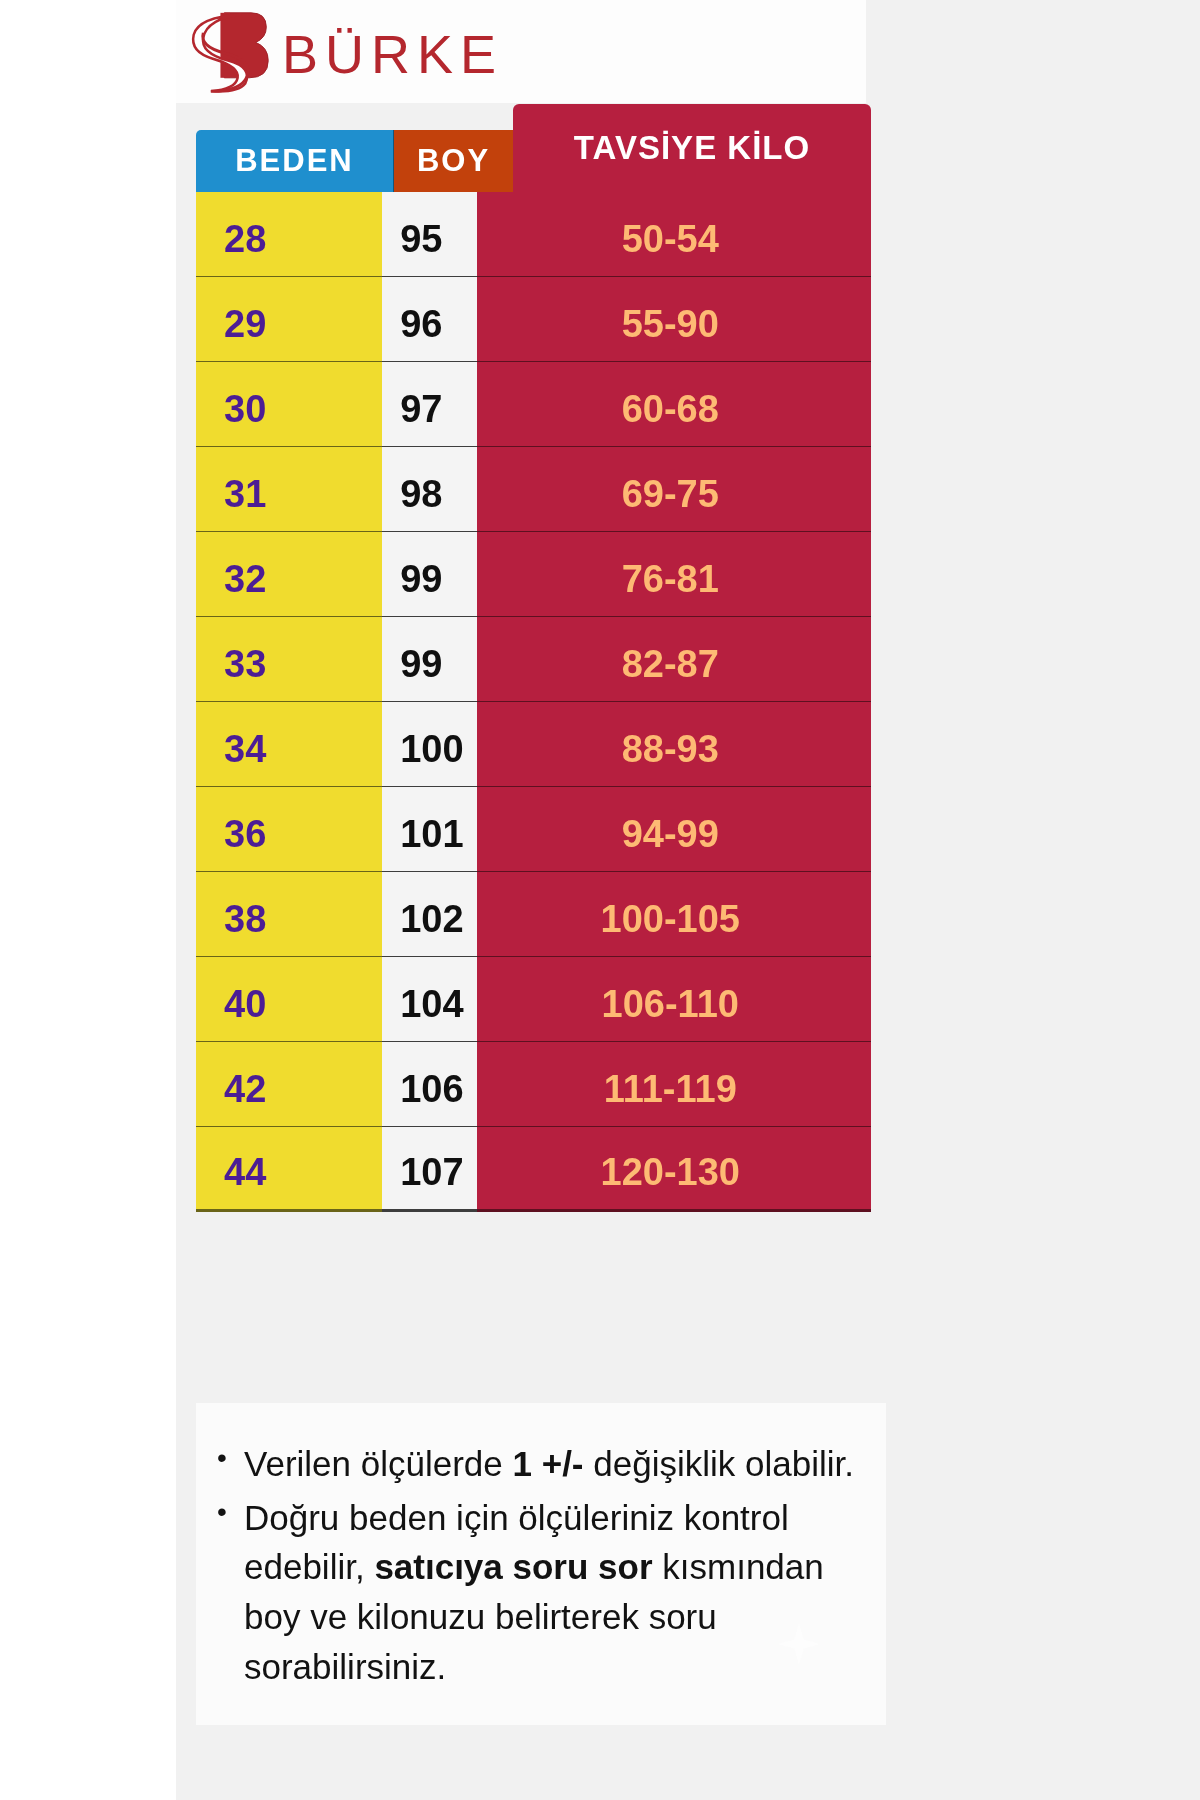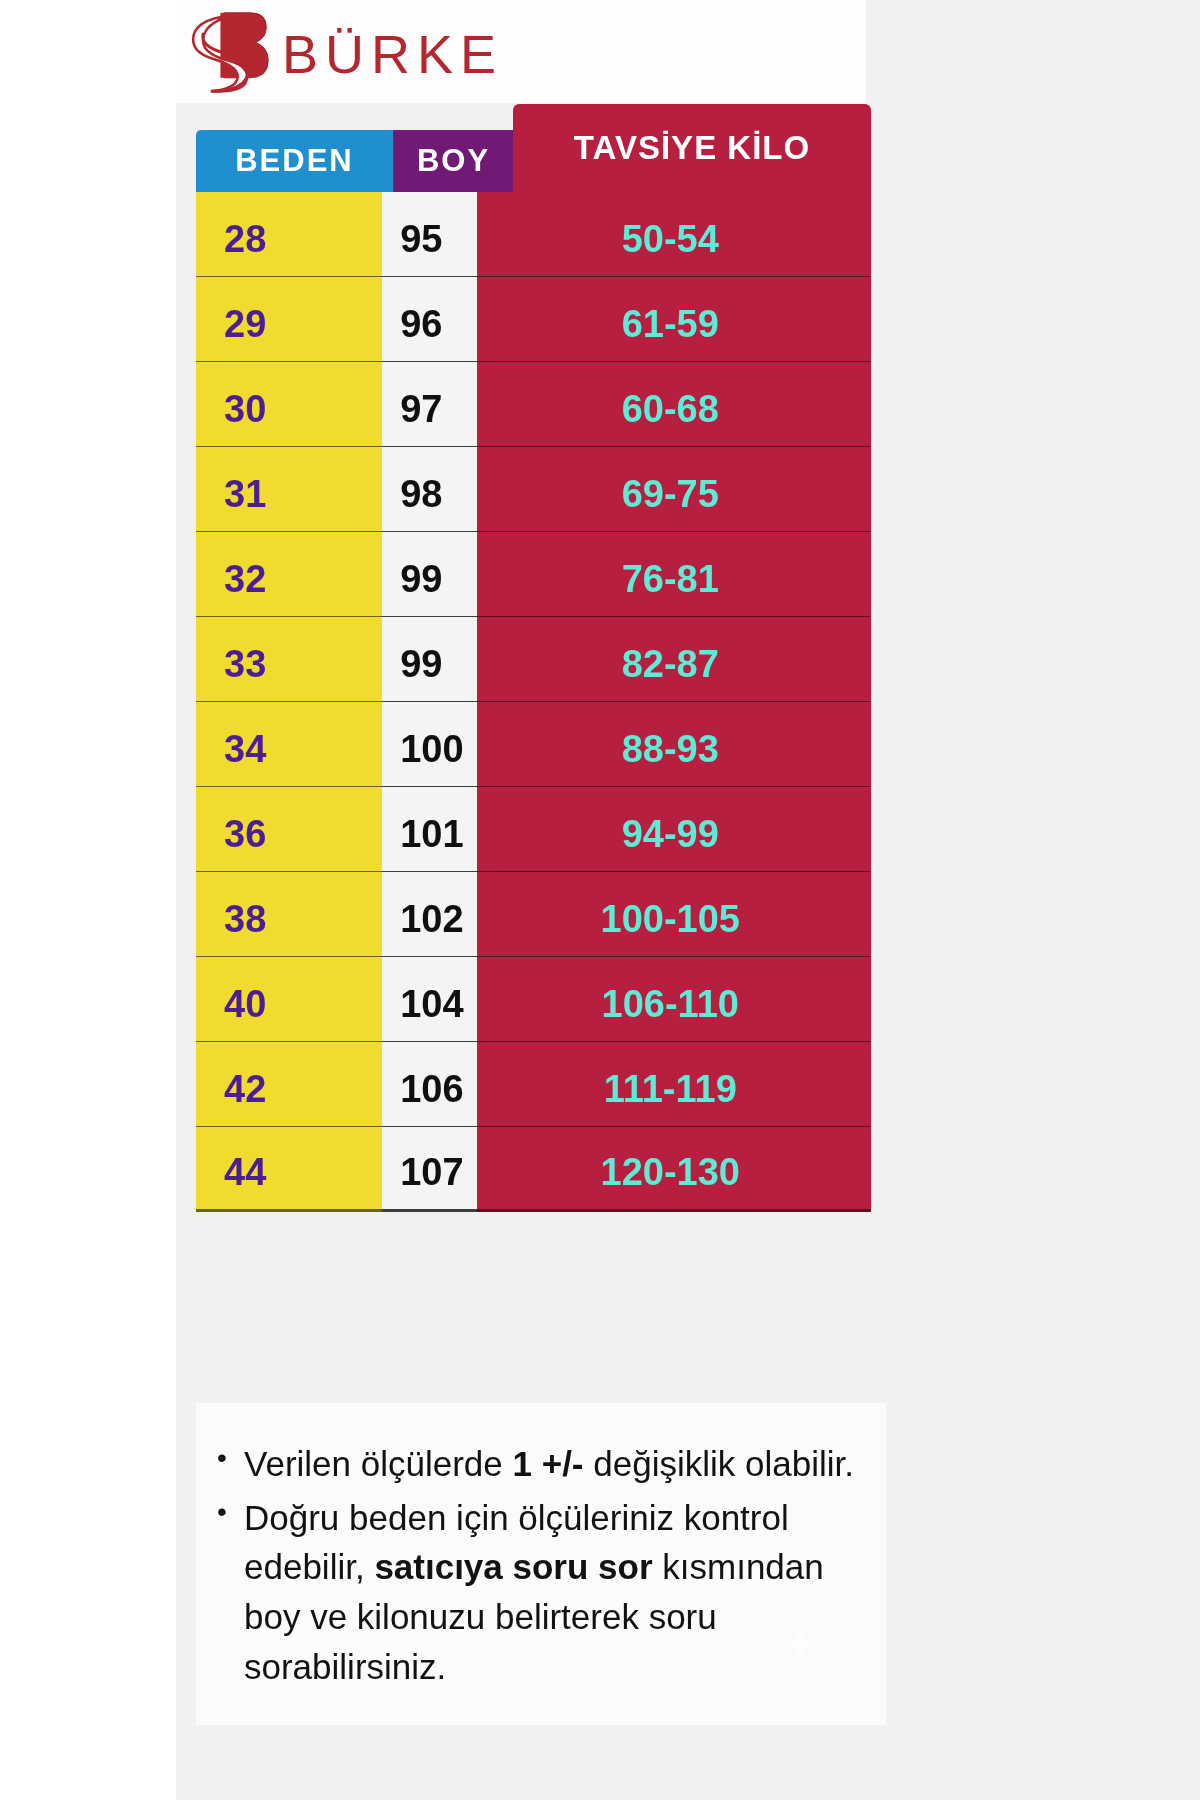--- a/index.html
+++ b/index.html
@@ -85,21 +85,21 @@
     background: #1f8fce;
     border-top-left-radius: 5px;
     border-right: 1.5px solid #14557c;
     font-size: 31px;
     letter-spacing: 2px;
   }
   .th-boy {
     left: 198px;
     width: 119px;
     height: 62px;
-    background: #701a75;
+    background: #c2410c;
     font-size: 31px;
     letter-spacing: 2px;
   }
   .th-kilo {
     left: 317px;
     width: 358px;
     height: 88px;
     background: #b61f3f;
     border-radius: 6px 6px 0 0;
     font-size: 33px;
@@ -132,21 +132,21 @@
     background: #f4f4f4;
     color: #101010;
     font-size: 38px;
     padding: 0 0 18px 18px;
     justify-content: flex-start;
     border-bottom-color: #3d3d3d;
   }
   .c-kilo {
     width: 432px;
     background: #b61f3f;
-    color: #5eead4;
+    color: #fdba74;
     font-size: 38px;
     padding: 0 8px 18px 0;
     justify-content: center;
     border-bottom-color: #5e1020;
   }
   .trow:last-child .c-beden,
   .trow:last-child .c-boy,
   .trow:last-child .c-kilo {
     border-bottom-width: 3px;
   }
@@ -230,21 +230,21 @@
 
     <div id="tbody">
         <div class="trow">
           <div class="cell c-beden">28</div>
           <div class="cell c-boy">95</div>
           <div class="cell c-kilo">50-54</div>
         </div>
         <div class="trow">
           <div class="cell c-beden">29</div>
           <div class="cell c-boy">96</div>
-          <div class="cell c-kilo">61-59</div>
+          <div class="cell c-kilo">55-90</div>
         </div>
         <div class="trow">
           <div class="cell c-beden">30</div>
           <div class="cell c-boy">97</div>
           <div class="cell c-kilo">60-68</div>
         </div>
         <div class="trow">
           <div class="cell c-beden">31</div>
           <div class="cell c-boy">98</div>
           <div class="cell c-kilo">69-75</div>

